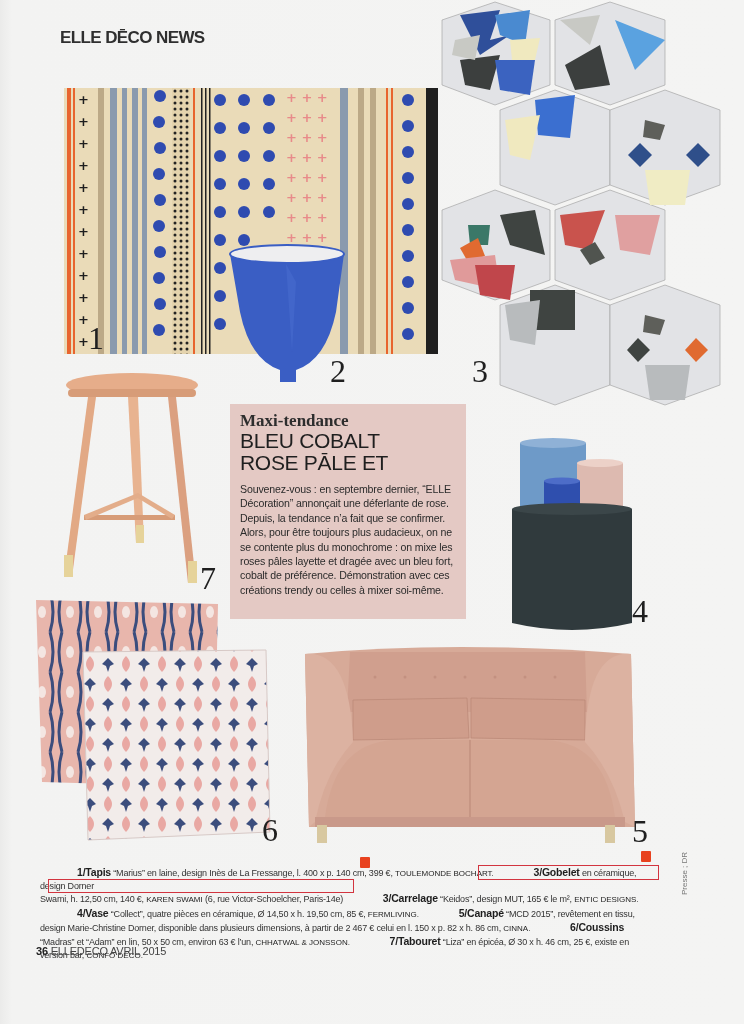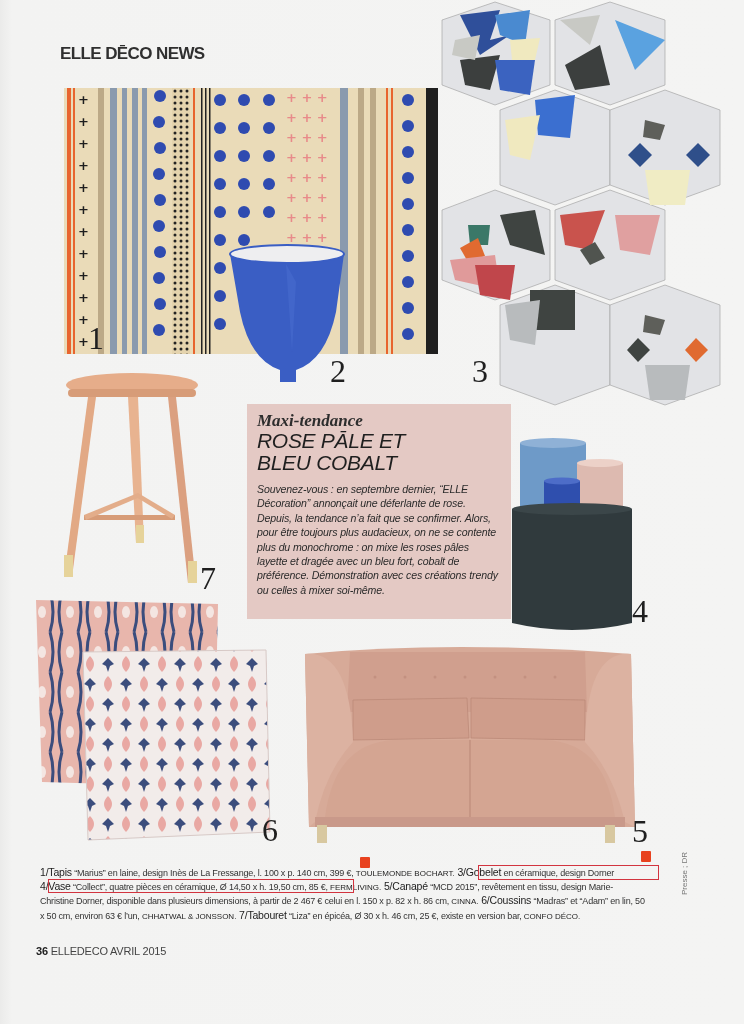--- a/index.html
+++ b/index.html
@@ -7,58 +7,57 @@
   body {
     background: #f1f1f0;
     font-family: "Liberation Sans", sans-serif;
     color: #2a2a2a;
     position: relative;
   }
   .page { position: absolute; left: 0; top: 0; width: 744px; height: 1024px; background: linear-gradient(90deg,#ebebea 0,#f3f3f2 12px,#f4f4f3 100%); }
   .abs { position: absolute; }
 
   .header-title {
-    left: 60px; top: 44px; font-weight: bold; font-size: 17px; letter-spacing: -0.6px; color: #2f2f2f;
+    left: 60px; top: 28px; font-weight: bold; font-size: 17px; letter-spacing: -0.6px; color: #2f2f2f;
     font-family: "Liberation Sans", sans-serif;
   }
 
   .num { font-family: "Liberation Serif", serif; font-size: 32px; color: #1f1f1f; line-height: 1; }
 
   
   .rug { left: 64px; top: 88px; width: 374px; height: 266px; background: #e9d8b4; overflow: hidden; }
   
   .tiles { left: 440px; top: 0; width: 304px; height: 410px; }
   
   .vase2 { left: 226px; top: 242px; width: 124px; height: 146px; }
 
   
   .stool { left: 50px; top: 365px; width: 160px; height: 225px; }
 
   
   .textbox {
-    left: 247px; top: 404px; width: 264px; height: 215px; background: #e4c9c4;
+    left: 230px; top: 404px; width: 236px; height: 215px; background: #e4c9c4;
     padding: 8px 10px 0 10px;
-    font-style: italic;
   }
   .tb-kicker { font-family: "Liberation Serif", serif; font-weight: bold; font-size: 17px; color: #2d2d2d; line-height: 18px; }
   .tb-title { font-family: "Liberation Sans", sans-serif; font-size: 21px; color: #1f1f1f; line-height: 22px; letter-spacing: -0.3px; }
   .tb-body { font-size: 10.6px; line-height: 14.4px; color: #2b2b2b; margin-top: 8px; letter-spacing: -0.15px; }
 
   
   .vase4 { left: 505px; top: 425px; width: 160px; height: 210px; }
   
   .sofa { left: 295px; top: 642px; width: 370px; height: 205px; }
   
   .cushions { left: 28px; top: 592px; width: 270px; height: 255px; }
 
   
   .captions {
     left: 40px; top: 866px; width: 605px; font-size: 9px; line-height: 12.2px; color: #333; letter-spacing: -0.2px;
   }
-  .captions .cap-name { font-weight: normal; font-size: 10.5px; color: #1d1d1d; }
+  .captions .cap-name { font-weight: bold; font-size: 10.5px; color: #1d1d1d; margin-left: 37px; }
   .captions .brand { font-weight: normal; font-size: 8px; text-transform: uppercase; color: #1d1d1d; letter-spacing: 0; }
   .hl-box { position: absolute; border: 1.4px solid #d2343f; }
   .red-marker { width: 10px; height: 11px; background: #e8421f; border-radius: 1px; }
 
   .credit {
     left: 680px; top: 895px; font-size: 8px; color: #777; transform: rotate(-90deg); transform-origin: left top;
   }
   .footer { left: 36px; top: 945px; font-size: 11px; color: #444; letter-spacing: -0.2px; }
   .footer b { font-weight: bold; color: #222; }
 </style>
@@ -237,22 +236,22 @@
       <path d="M88 128 L125 150 L122 154 L86 132 Z" fill="#e3ad8a"></path>
       <rect x="14" y="190" width="9" height="22" fill="#e6d39a"></rect>
       <rect x="86" y="160" width="8" height="18" fill="#e6d39a"></rect>
       <rect x="138" y="196" width="9" height="22" fill="#e6d39a"></rect>
     </svg>
   </div>
   <div class="abs num" style="left:200px;top:562px;">7</div>
 
   <div class="abs textbox">
     <div class="tb-kicker">Maxi-tendance</div>
+    <div class="tb-title">BLEU COBALT</div>
     <div class="tb-title">ROSE PĀLE ET</div>
-    <div class="tb-title">BLEU COBALT</div>
     <div class="tb-body">Souvenez-vous : en septembre dernier, “ELLE Décoration” annonçait une déferlante de rose. Depuis, la tendance n’a fait que se confirmer. Alors, pour être toujours plus audacieux, on ne se contente plus du monochrome : on mixe les roses pâles layette et dragée avec un bleu fort, cobalt de préférence. Démonstration avec ces créations trendy ou celles à mixer soi-même.</div>
   </div>
 
   <div class="abs vase4">
     <svg width="160" height="210" viewBox="0 0 160 210">
       <rect x="15" y="18" width="66" height="70" fill="#6e9ac8"></rect>
       <ellipse cx="48" cy="18" rx="33" ry="5" fill="#8fb1d6"></ellipse>
       <rect x="72" y="38" width="46" height="60" fill="#ddbab0"></rect>
       <ellipse cx="95" cy="38" rx="23" ry="4" fill="#ecd1c8"></ellipse>
       <rect x="39" y="56" width="36" height="40" fill="#2f4fae"></rect>
@@ -307,21 +306,24 @@
       <line x1="175" y1="98" x2="175" y2="175" stroke="#b98776" stroke-width="1"></line>
       <rect x="20" y="175" width="310" height="10" fill="#c9998a"></rect>
       <rect x="22" y="183" width="10" height="18" fill="#d8c8a0"></rect>
       <rect x="310" y="183" width="10" height="18" fill="#d8c8a0"></rect>
     </svg>
   </div>
   <div class="abs num" style="left:632px;top:815px;">5</div>
 
   <div class="abs captions">
     <div>
-      <span class="cap-name">1/Tapis</span><span> “Marius” en laine, design Inès de La Fressange, l. 100 x p. 140 cm, 399 €, </span><span class="brand">Toulemonde Bochart.</span><span class="cap-name"> 3/Gobelet</span><span> en céramique, design Dorner</span>
+      <span class="cap-name">1/Tapis</span><span> “Marius” en laine, design Inès de La Fressange, l. 400 x p. 140 cm, 399 €, </span><span class="brand">Toulemonde Bochart.</span><span class="cap-name"> 3/Gobelet</span><span> en céramique, design Dorner</span>
+    </div>
+    <div>
+      <span>Swami, h. 12,50 cm, 140 €, </span><span class="brand">Karen Swami</span><span> (6, rue Victor-Schoelcher, Paris-14e)</span><span class="cap-name"> 3/Carrelage</span><span> “Keidos”, design MUT, 165 € le m², </span><span class="brand">Entic Designs.</span>
     </div>
     <div>
       <span class="cap-name">4/Vase</span><span> “Collect”, quatre pièces en céramique, Ø 14,50 x h. 19,50 cm, 85 €, </span><span class="brand">Fermliving.</span><span class="cap-name"> 5/Canapé</span><span> “MCD 2015”, revêtement en tissu, design Marie-Christine Dorner, disponible dans plusieurs dimensions, à partir de 2 467 € celui en l. 150 x p. 82 x h. 86 cm, </span><span class="brand">Cinna.</span><span class="cap-name"> 6/Coussins</span><span> “Madras” et “Adam” en lin, 50 x 50 cm, environ 63 € l’un, </span><span class="brand">Chhatwal &amp; Jonsson.</span><span class="cap-name"> 7/Tabouret</span><span> “Liza” en épicéa, Ø 30 x h. 46 cm, 25 €, existe en version bar, </span><span class="brand">Confo Déco.</span>
     </div>
   </div>
 
   <div class="hl-box" style="left:478px;top:865px;width:181px;height:15px;"></div>
   <div class="hl-box" style="left:48px;top:879px;width:306px;height:14px;"></div>
   <div class="abs red-marker" style="left:360px;top:857px;"></div>
   <div class="abs red-marker" style="left:641px;top:851px;"></div>

